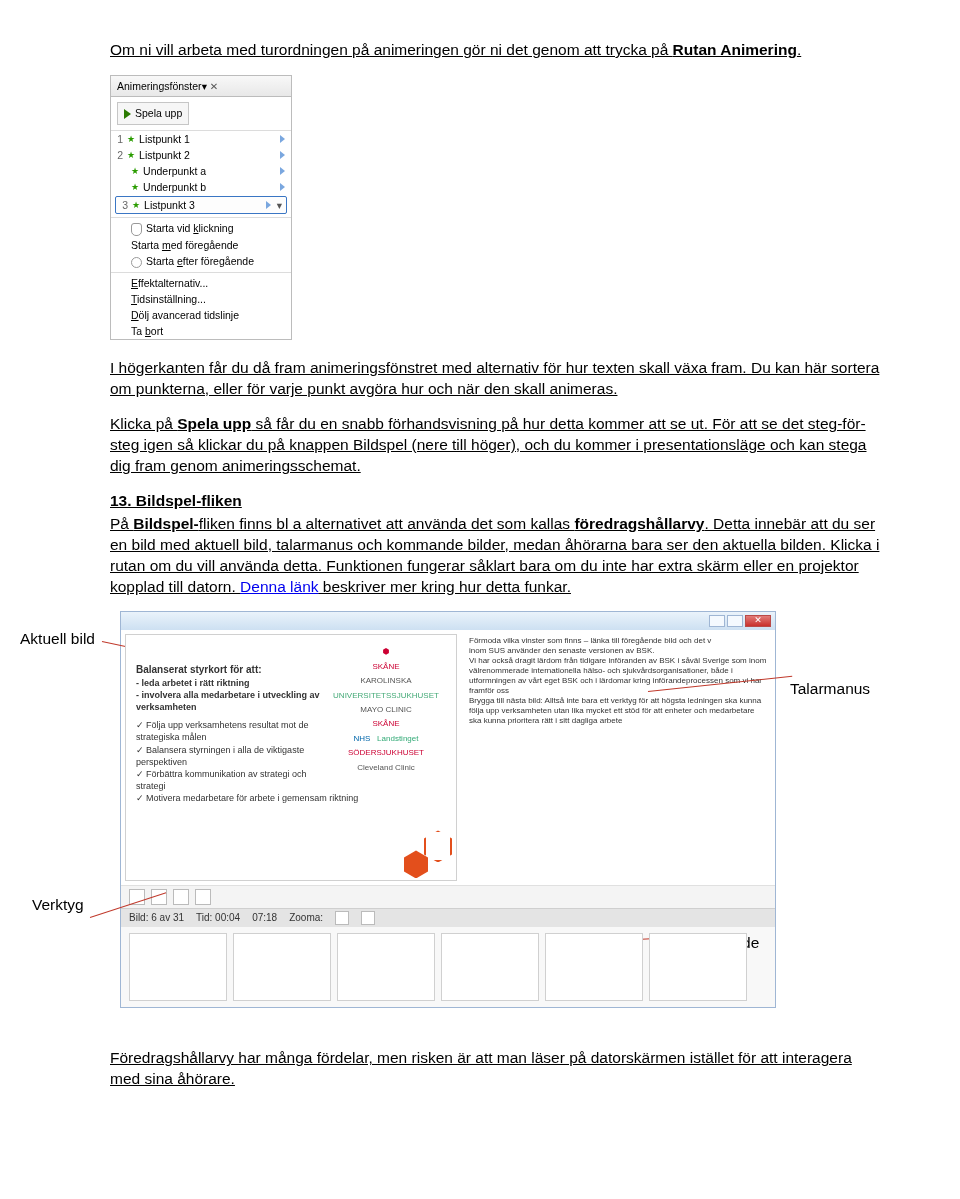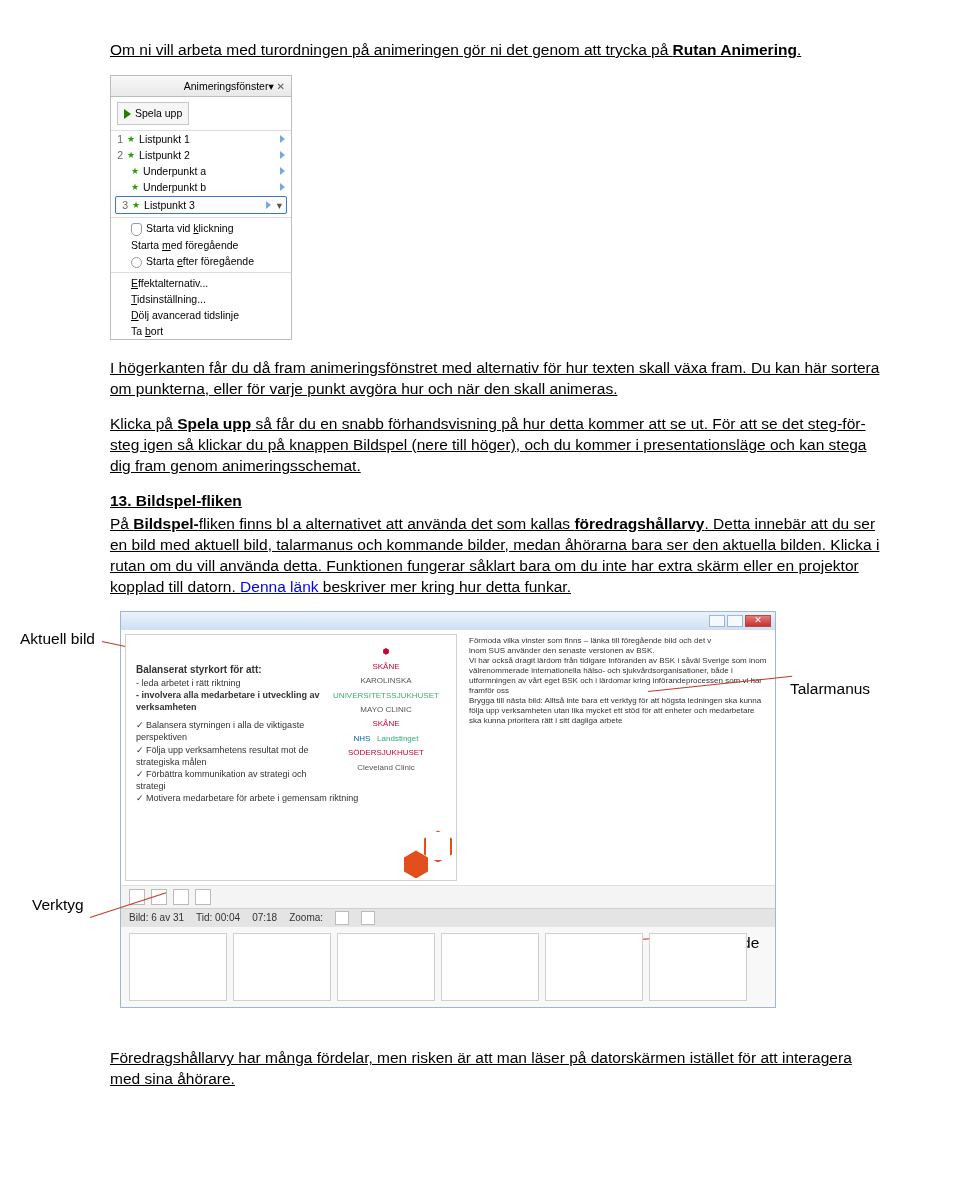--- a/index.html
+++ b/index.html
@@ -20,21 +20,21 @@
     width: 180px;
     margin: 10px 0 18px 0;
     background: #fff;
     font-size: 10.5px;
   }
   .anim-titlebar {
     background: linear-gradient(#f8f8f8,#e8e8e8);
     border-bottom: 1px solid #bcbcbc;
     padding: 3px 6px;
     display: flex;
-    justify-content: flex-end;
+    justify-content: flex-start;
     align-items: center;
   }
   .anim-titlebar .x { font-size: 10px; color: #555; }
   .anim-topbtn {
     margin: 5px 6px;
     padding: 3px 6px;
     border: 1px solid #c6c6c6;
     background: #f6f6f6;
     display: inline-flex;
     align-items: center;
@@ -192,24 +192,24 @@
             <div style="color:#c03">⬢<br><span>SKÅNE</span></div>
             <div>KAROLINSKA</div>
             <div style="color:#4a7">UNIVERSITETSSJUKHUSET</div>
             <div>MAYO CLINIC</div>
             <div style="color:#c03">SKÅNE</div>
             <div><span style="color:#06a">NHS</span> &nbsp; <span style="color:#3a7">Landstinget</span></div>
             <div style="color:#c03">SÖDERSJUKHUSET</div>
             <div>Cleveland Clinic</div>
           </div>
           <div style="font-weight:bold;font-size:10px;margin-top:18px">Balanserat styrkort för att:</div>
-          <div style="font-weight:normal">- leda arbetet i rätt riktning</div>
+          <div style="font-weight:bold">- leda arbetet i rätt riktning</div>
           <div style="font-weight:bold;margin-bottom:6px">- involvera alla medarbetare i utveckling av verksamheten</div>
+          <div>✓ <span>Följa upp verksamhetens resultat mot de strategiska målen</span></div>
           <div>✓ <span>Balansera styrningen i alla de viktigaste perspektiven</span></div>
-          <div>✓ <span>Följa upp verksamhetens resultat mot de strategiska målen</span></div>
           <div>✓ <span>Förbättra kommunikation av strategi och strategi</span></div>
           <div>✓ <span>Motivera medarbetare för arbete i gemensam riktning</span></div>
         </div>
         <span class="hex" style="bottom:2px;right:28px;"></span>
         <span class="hex" style="bottom:18px;right:4px;background:#fff;border:2px solid #e34f1c"></span>
       </div>
       <div class="pv-notes">
         <div>Förmoda vilka vinster som finns – länka till föregående bild och det v</div>
         <div>inom SUS använder den senaste versionen av BSK.</div>
         <div>Vi har också dragit lärdom från tidigare införanden av BSK i såväl Sverige som inom välrenommerade internationella hälso- och sjukvårdsorganisationer, både i utformningen av vårt eget BSK och i lärdomar kring införandeprocessen som vi har framför oss</div>

